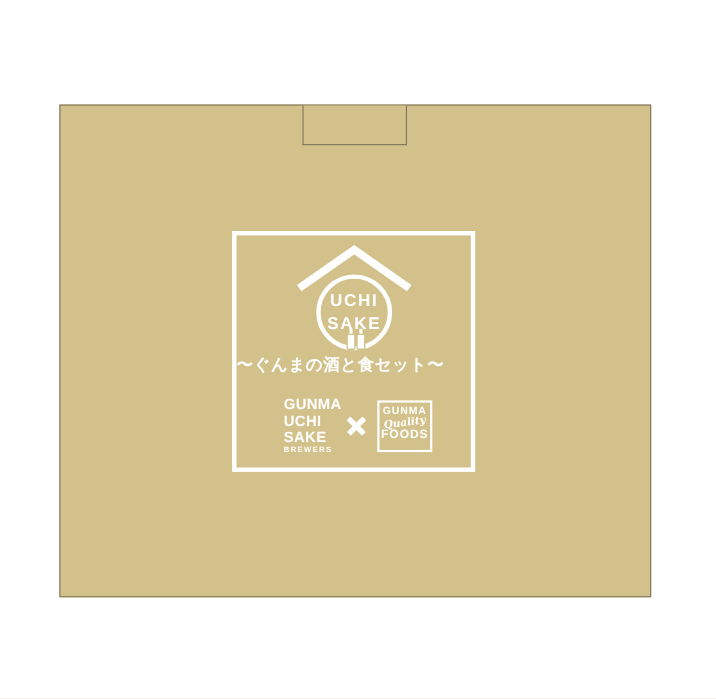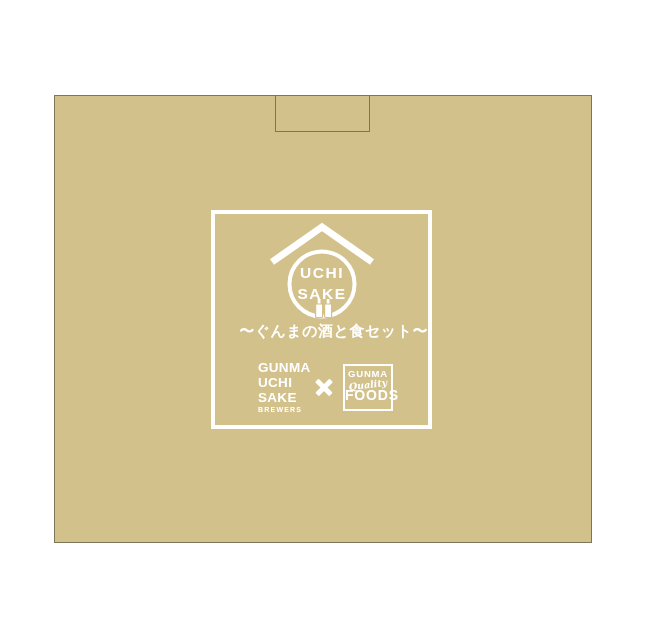--- a/index.html
+++ b/index.html
@@ -41,21 +41,21 @@
     fill: #ffffff;
     font-family: "Liberation Sans", "DejaVu Sans", sans-serif;
     font-weight: bold;
     text-anchor: middle;
   }
   .emblem .t-uchi { font-size: 15.5px; letter-spacing: 1.5px; }
   .emblem .t-sake { font-size: 15.5px; letter-spacing: 1.5px; }
 
   .subtitle {
     position: absolute; left: 0; right: 0; top: 108px;
-    text-align: right;
+    text-align: left;
     font-size: 15px; line-height: 18px;
     font-weight: bold;
     letter-spacing: 0.5px;
     color: #ffffff;
     font-family: "DejaVu Sans", "Liberation Sans", sans-serif;
     white-space: nowrap;
   }
 
   .brand {
     position: absolute; left: 43px; top: 146px;
@@ -84,21 +84,21 @@
     border: 2px solid #ffffff;
     text-align: center;
     color: #ffffff;
   }
   .badge .b1 { font-size: 9.5px; font-weight: bold; letter-spacing: 0.8px; margin-top: 3px; line-height: 10px; }
   .badge .b2 {
     font-size: 9.5px; font-style: italic; font-weight: bold;
     font-family: "DejaVu Serif", "Liberation Serif", serif;
     transform: rotate(-7deg); line-height: 11px;
   }
-  .badge .b3 { font-size: 14px; font-weight: bold; letter-spacing: 0.8px; line-height: 10px; }
+  .badge .b3 { font-size: 11px; font-weight: bold; letter-spacing: 0.8px; line-height: 10px; }
 </style>
 </head>
 <body>
 
 <div class="canvas">
 
   <div class="box">
 
     <div class="tab"></div>
 

